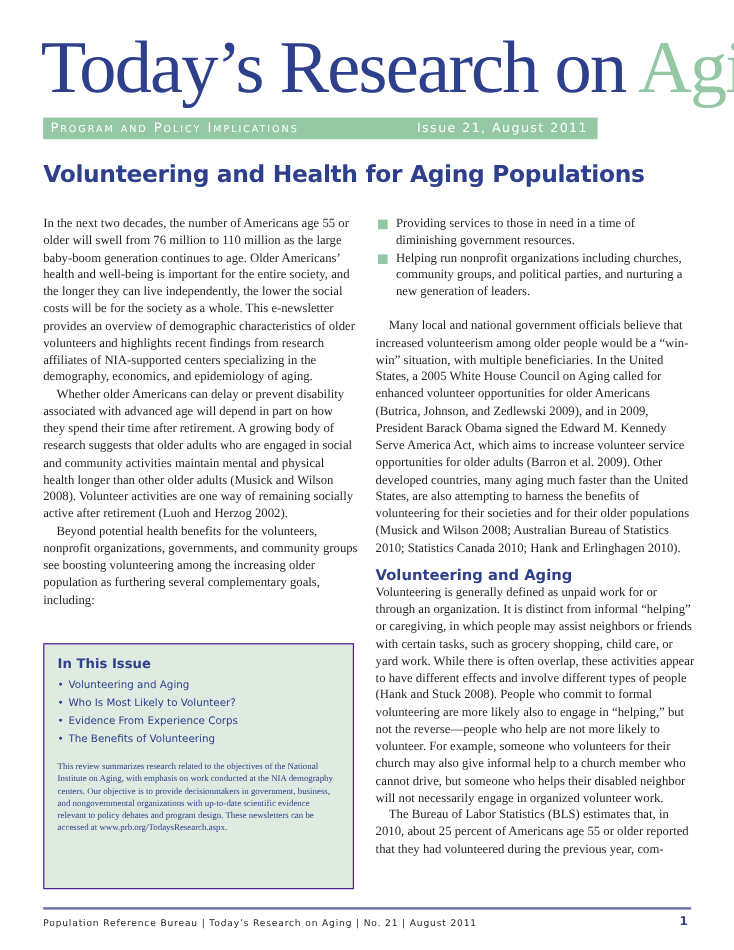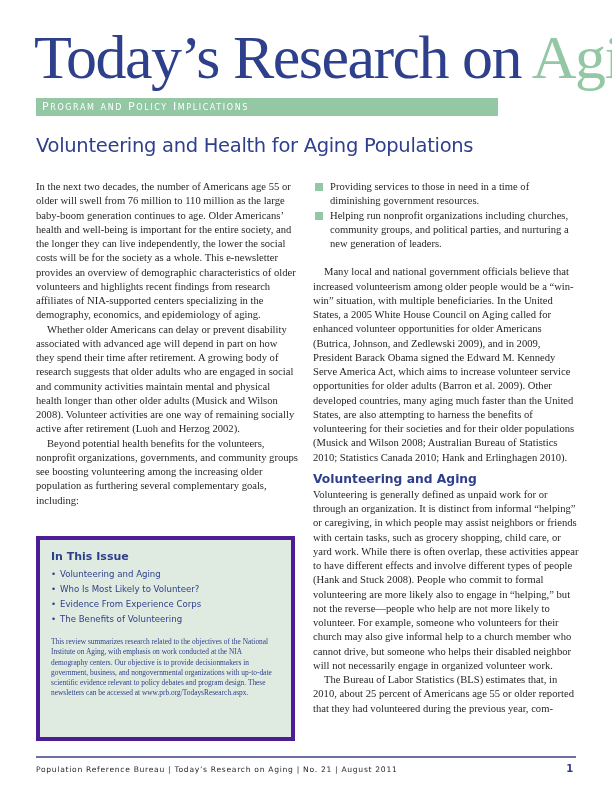--- a/index.html
+++ b/index.html
@@ -2,48 +2,49 @@
 <html><head>
 <meta charset="utf-8">
 <style>
   html, body { margin:0; padding:0; background:#ffffff; }
   body { width:612px; height:792px; position:relative; overflow:hidden; font-family:"Liberation Serif", serif; color:#231f20; }
   .masthead { position:absolute; left:34px; top:22px; font-family:"Liberation Serif", serif; font-size:62px; line-height:70px; color:#2e3f8c; letter-spacing:-1.5px; white-space:nowrap; }
   .masthead .accent { color:#94c7a4; }
   .band { position:absolute; left:36px; top:98px; width:462px; height:18px; background:#94c7a4; color:#ffffff; font-family:"DejaVu Sans", sans-serif; }
   .band .left { position:absolute; left:6px; top:2px; font-size:11px; letter-spacing:1.6px; font-variant:small-caps; line-height:14px; }
   .band .right { position:absolute; right:8px; top:2px; font-size:10.5px; letter-spacing:1.2px; line-height:14px; }
-  .article-title { position:absolute; left:36px; top:134px; font-family:"DejaVu Sans", sans-serif; font-size:19.5px; font-weight:normal; color:#2e3f8c; letter-spacing:-0.3px; white-space:nowrap; }
+  .article-title { position:absolute; left:36px; top:134px; font-family:"DejaVu Sans", sans-serif; font-size:19.5px; font-weight:bold; color:#2e3f8c; letter-spacing:-0.3px; white-space:nowrap; }
   .col { position:absolute; font-size:10.6px; line-height:14.25px; text-align:left; }
   .col p { margin:0;font-family:Liberation Serif, serif; }
   .col p.indent { text-indent:11px; }
   .col-left { left:36px; top:180px; width:262px; }
   .col-right { left:313px; top:180px; width:266px; }
   .bullets { list-style:none; margin:0; padding:0; }
   .bullets li { position:relative; padding-left:17px; }
   .bullets li .sq { position:absolute; left:2px; top:3px; width:8px; height:8px; background:#94c7a4; }
   .gap { height:14px; }
   .sub-head { font-family:"DejaVu Sans", sans-serif; font-weight:bold; font-size:12.3px; color:#2e3f8c; margin:6px 0 1px 0; line-height:16px; }
-  .issue-box { position:absolute; left:36px; top:536px; width:259px; height:205px; background:#dfebe0; border:4px solid #4c1d95; box-sizing:border-box; padding:10px 12px 0 11px; }
+  .issue-box { position:absolute; left:36px; top:536px; width:259px; height:205px; background:#dfebe0; border:1px solid #4c1d95; box-sizing:border-box; padding:10px 12px 0 11px; }
   .issue-box h3 { margin:0 0 4px 0; font-family:"DejaVu Sans", sans-serif; font-size:11px; font-weight:bold; color:#2e3f8c; }
   .issue-box ul { list-style:none; margin:0; padding:0; }
   .issue-box li { font-family:"DejaVu Sans", sans-serif; font-size:8.6px; line-height:15px; color:#2e3f8c; white-space:nowrap; }
   .issue-box li .dot { display:inline-block; width:9px; }
   .issue-box .note { margin-top:10px; font-family:Liberation Serif, serif; font-size:7.4px; line-height:10.3px; color:#2e3f8c; }
   .footer-rule { position:absolute; left:36px; top:756px; width:540px; height:2px; background:#6d6fa1; }
   .footer { position:absolute; left:36px; top:765px; width:540px; font-family:"DejaVu Sans", sans-serif; font-size:7.6px; letter-spacing:0.7px; color:#231f20; }
   .footer .pg { position:absolute; right:2px; top:-2px; font-size:10px; color:#2e3f8c; font-weight:bold; }
 </style>
 </head>
 <body>
 
 <div class="masthead"><span>Today’s Research on </span><span class="accent">Aging</span></div>
 
 <div class="band">
   <span class="left">Program and Policy Implications</span>
+  <span class="right">Issue 21, August 2011</span>
 </div>
 
 <div class="article-title">Volunteering and Health for Aging Populations</div>
 
 <div class="col col-left">
   <p>In the next two decades, the number of Americans age 55 or older will swell from 76 million to 110 million as the large baby-boom generation continues to age. Older Americans’ health and well-being is important for the entire society, and the longer they can live independently, the lower the social costs will be for the society as a whole. This e-newsletter provides an overview of demographic characteristics of older volunteers and highlights recent findings from research affiliates of NIA-supported centers specializing in the demography, economics, and epidemiology of aging.</p>
   <p class="indent">Whether older Americans can delay or prevent disability associated with advanced age will depend in part on how they spend their time after retirement. A growing body of research suggests that older adults who are engaged in social and community activities maintain mental and physical health longer than other older adults (Musick and Wilson 2008). Volunteer activities are one way of remaining socially active after retirement (Luoh and Herzog 2002).</p>
   <p class="indent">Beyond potential health benefits for the volunteers, nonprofit organizations, governments, and community groups see boosting volunteering among the increasing older population as furthering several complementary goals, including:</p>
 </div>
 

